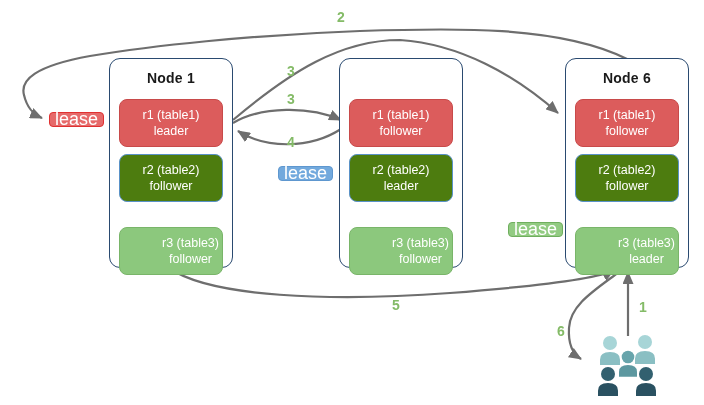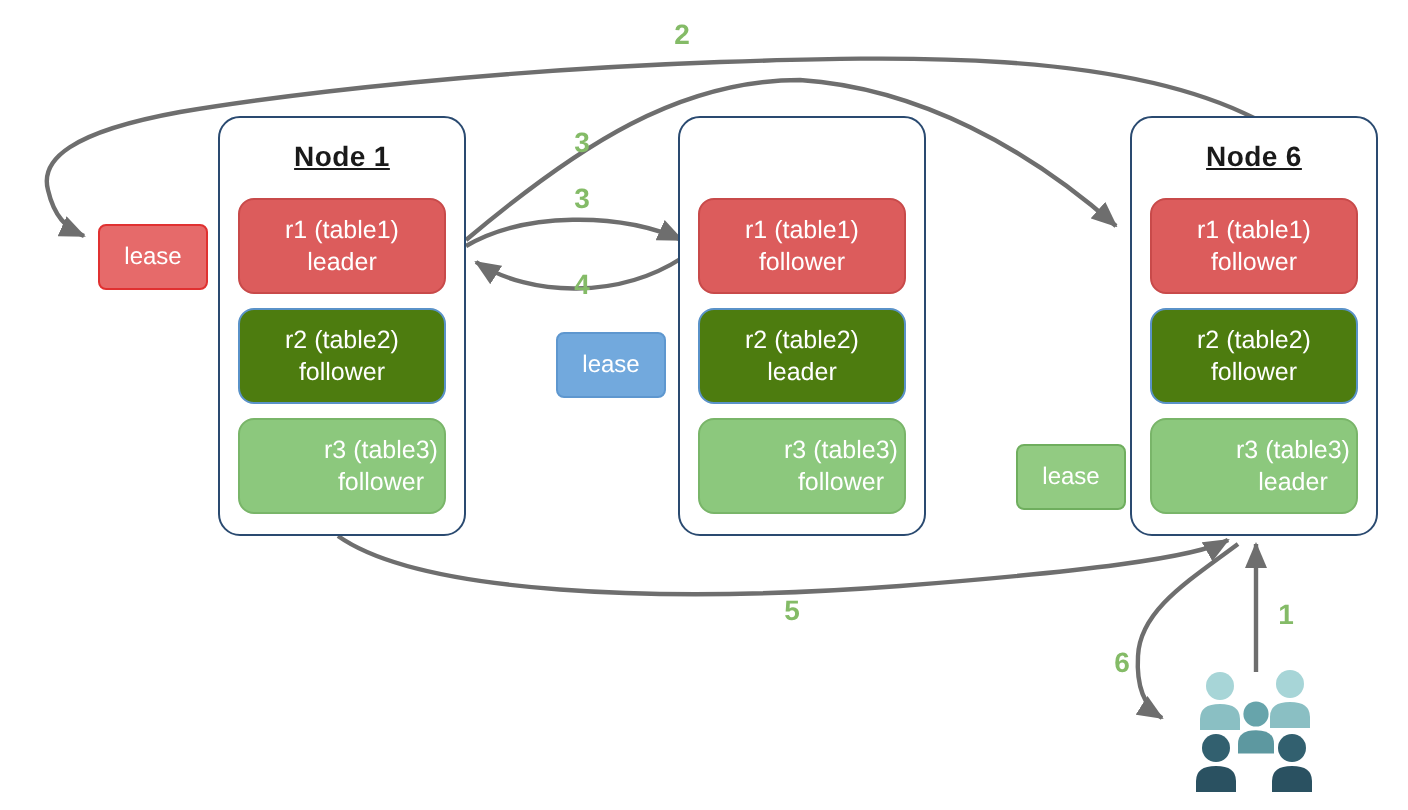--- a/index.html
+++ b/index.html
@@ -10,36 +10,36 @@
   .arrows { position:absolute; left:0; top:0; width:704px; height:405px; }
 
   .node {
     position:absolute; width:124px; height:210px; top:58px;
     background:#ffffff; border:1.5px solid #2a4a70; border-radius:11px;
     box-sizing:border-box;
   }
   .node1 { left:109px; } .node2 { left:339px; } .node3 { left:565px; }
   .node-title {
     text-align:center; font-weight:bold; font-size:14px; color:#1a1a1a;
-    margin-top:11px; letter-spacing:0.2px;text-decoration:underline;
+    margin-top:11px; letter-spacing:0.2px;
   }
   .replica {
     position:absolute; left:9px; right:9px; height:48px; border-radius:8px;
     color:#ffffff; font-size:12.5px; line-height:1.3; text-align:center;
     display:flex; flex-direction:column; justify-content:center;
     border:1.5px solid transparent; box-sizing:border-box;
   }
-  .pos0 { top:40px; } .pos1 { top:95px; } .pos2 { top:150px;padding-left:39px; }
+  .pos0 { top:40px; } .pos1 { top:95px; } .pos2 { top:168px;padding-left:39px; }
   .c-red   { background:#dc5c5c; border-color:#c84a4a; }
   .c-blue  { background:#4d7c0f; border-color:#5a92c8; }
   .c-green { background:#8cc87d; border-color:#79b569; }
 
   .lease {
-    position:absolute; width:55px; height:33px; border-radius:4px;
-    color:#ffffff; font-size:12px; display:flex; align-items:center;
+    position:absolute; width:55px; height:15px; border-radius:4px;
+    color:#ffffff; font-size:18px; display:flex; align-items:center;
     justify-content:center; box-sizing:border-box; border:1.5px solid; padding-bottom:1px;
   }
   .lease-red   { left:49px;  top:112px; background:#e66a6a; border-color:#e03131; }
   .lease-blue  { left:278px; top:166px; background:#72a9dd; border-color:#5e97cf; }
   .lease-green { left:508px; top:222px; background:#92cb82; border-color:#6fae5e; }
 
   .step {
     position:absolute; color:#84bb67; font-weight:bold; font-size:14px;
     transform:translate(-50%,-50%); line-height:1;
   }

